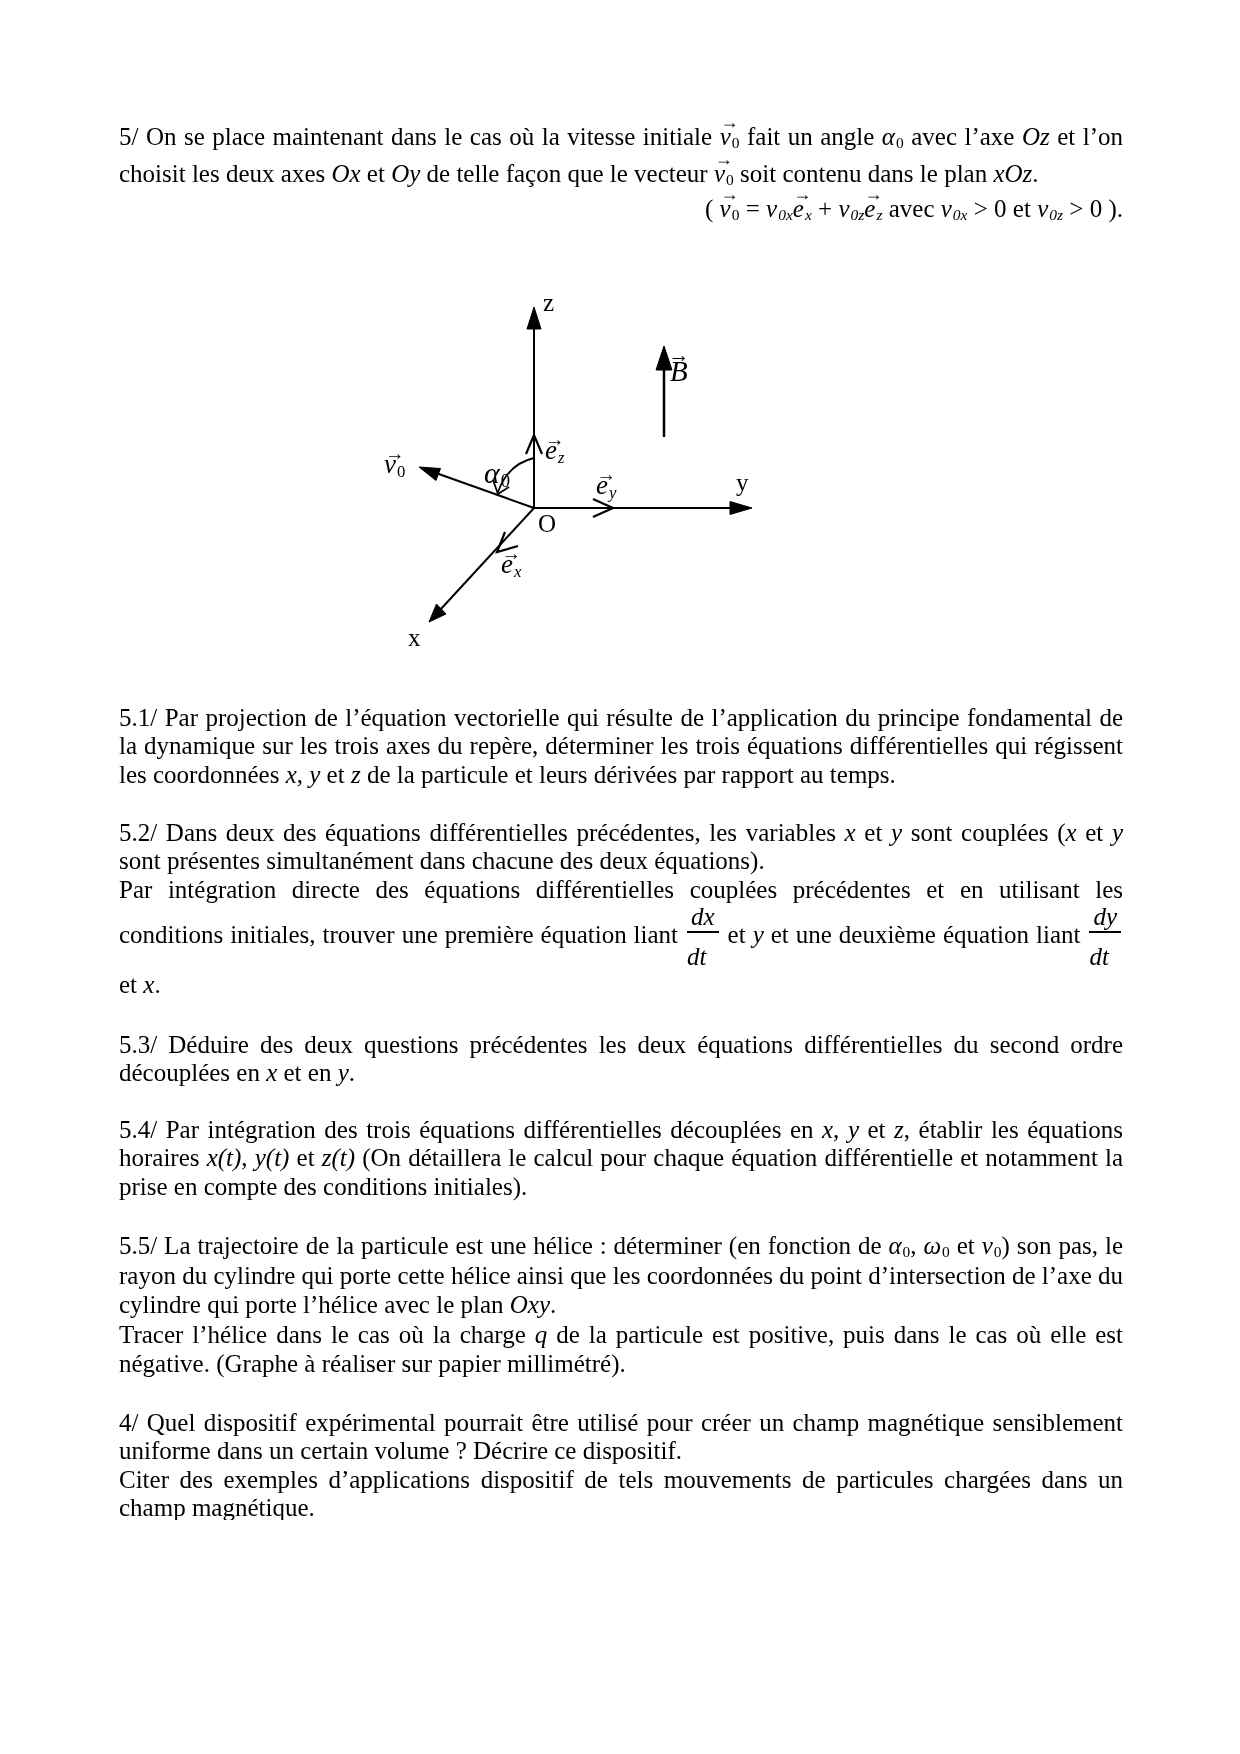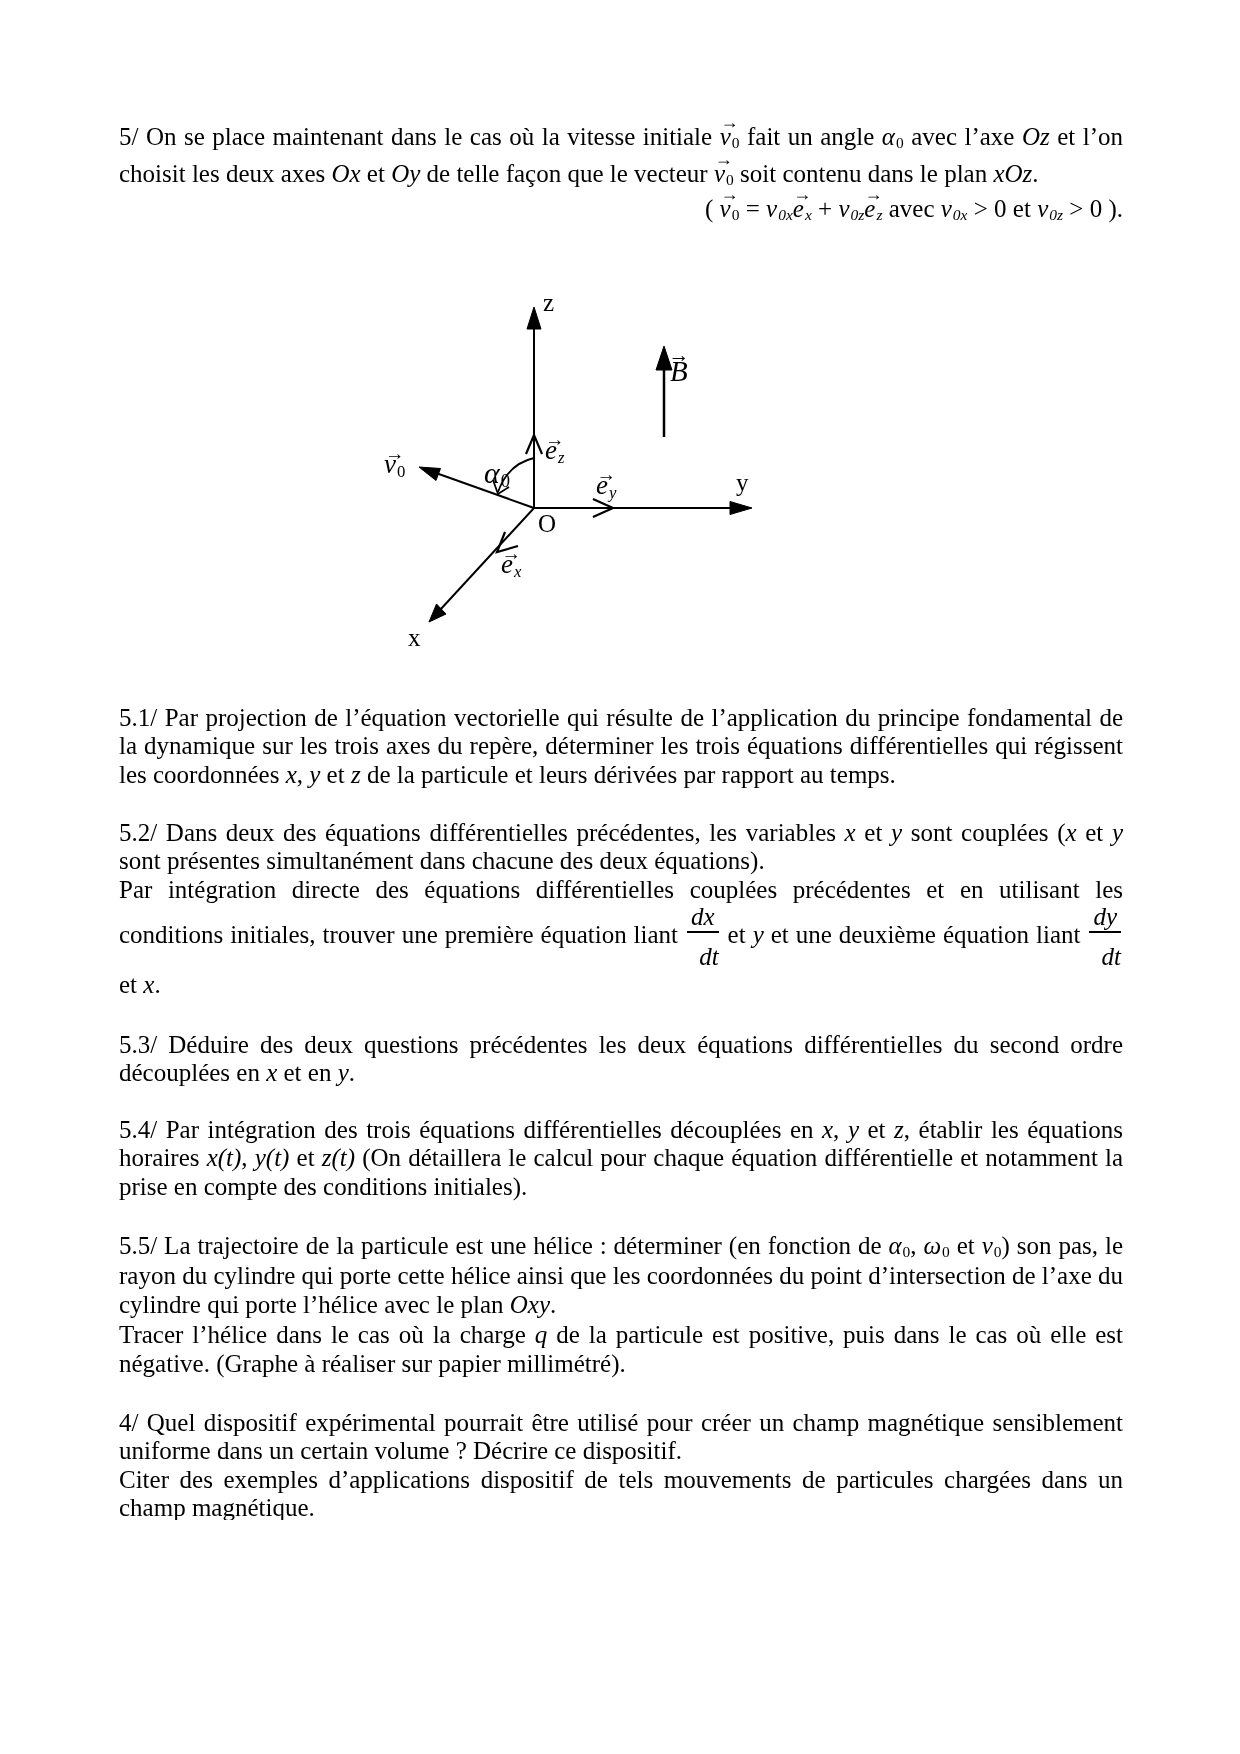--- a/index.html
+++ b/index.html
@@ -17,21 +17,21 @@
   .ital{display:inline;}
   .vec{display:inline-block;position:relative;font-style:italic;}
   .vec .hat{
     position:absolute;top:-0.30em;left:50%;transform:translateX(-50%);
     font-style:normal;font-size:0.72em;line-height:1;pointer-events:none;
   }
   .vec.cap .hat{top:-0.52em;}
   sub{font-size:62%;line-height:0;vertical-align:-0.22em;margin-left:1px;}
   sub.up{font-style:normal;}
   .frac{
-    display:inline-flex;flex-direction:column;align-items:flex-end;
+    display:inline-flex;flex-direction:column;align-items:flex-start;
     vertical-align:middle;font-style:italic;line-height:1.06;padding:0 2px;
   }
   .frac .num{border-bottom:2px solid #000;padding:0 4px 1px;}
   .frac .den{padding-top:11px;}
   .intro{top:118px;line-height:37px;}
   .equation{top:190px;line-height:37px;text-align:right;}
   .s51{top:704px;}
   .s52{top:819px;}
   .s53{top:1031px;}
   .s54{top:1116px;}

